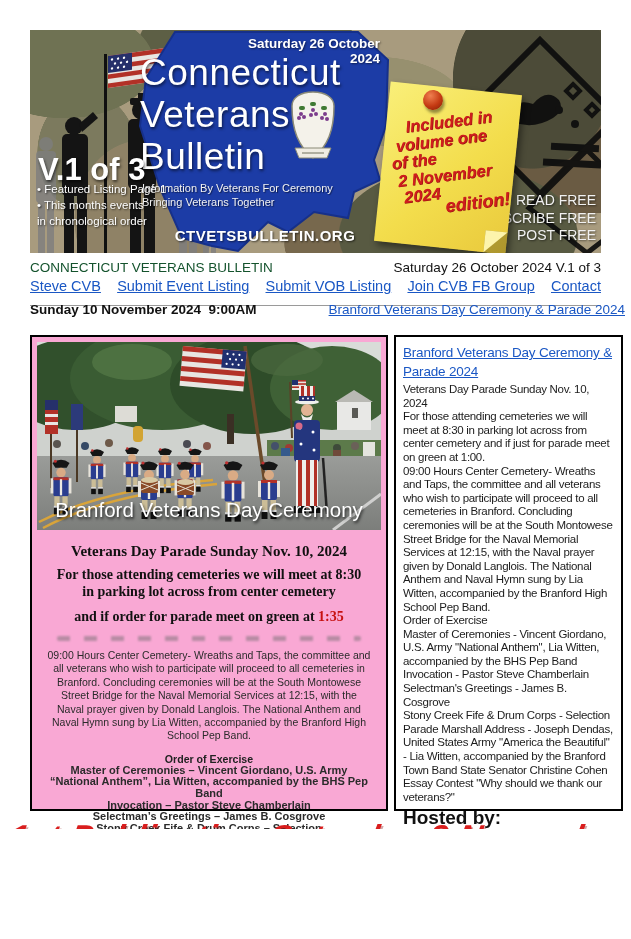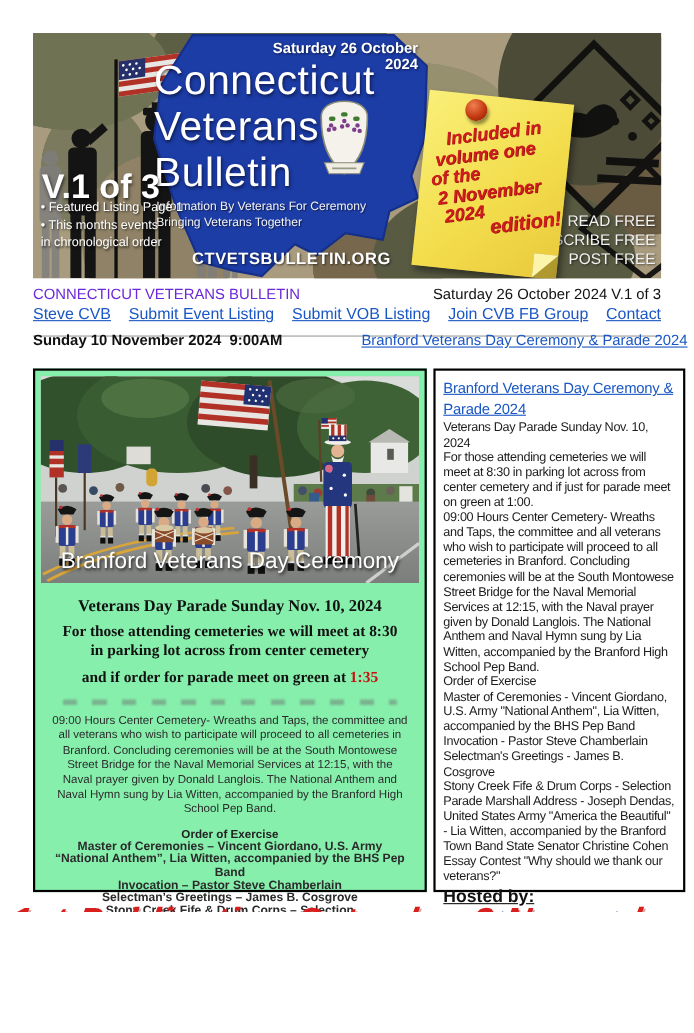--- a/index.html
+++ b/index.html
@@ -49,53 +49,53 @@
     background:radial-gradient(circle at 35% 30%,#f08050,#c43a12 55%,#7d1c05);box-shadow:2px 3px 3px rgba(0,0,0,.4);}
   .sticky-text{position:absolute;left:6px;top:26px;transform:rotate(-13deg);
     color:#cf1d1d;font-weight:bold;font-style:italic;font-size:16.5px;line-height:17.5px;
     text-shadow:.5px .5px 0 #8f1010;}
   .sticky-text .l1{padding-left:22px;} .sticky-text .l2{padding-left:10px;}
   .sticky-text .l3{padding-left:4px;}  .sticky-text .l4{padding-left:8px;}
   .sticky-text .l5{padding-left:12px;} .sticky-text .l6{padding-left:52px;margin-top:-4px;font-size:18px;}
 
   
   .mast-row{left:30px;top:260px;width:571px;display:flex;justify-content:space-between;align-items:baseline;}
-  .mast-name{color:#6d28d9;font-size:13.5px;}
+  .mast-name{color:#14532d;font-size:13.5px;}
   .mast-issue{color:#111;font-size:13.5px;}
   .nav-row{left:30px;top:278px;width:571px;display:flex;justify-content:space-between;}
   a.lnk{color:#1a57c4;text-decoration:underline;cursor:pointer;}
   .nav-row a{font-size:14.5px;}
   .hr{height:1px;background:#9a9a9a;}
   .hr1{left:30px;top:305px;width:571px;}
   .event-row{left:30px;top:302px;width:595px;display:flex;justify-content:space-between;align-items:baseline;}
   .event-date{font-weight:bold;font-size:13.5px;white-space:pre;}
   .event-link{font-size:13.5px;}
 
   
-  .flyer-box{left:30px;top:335px;width:358px;height:476px;border:2px solid #000;background:#86efac;box-sizing:border-box;}
+  .flyer-box{left:30px;top:335px;width:358px;height:476px;border:2px solid #000;background:#f9a8d4;box-sizing:border-box;}
   .photo-wrap{position:absolute;left:5px;top:5px;width:344px;height:188px;overflow:hidden;background:#cfd2ce;}
   .photo-caption{position:absolute;left:0;right:0;bottom:8px;text-align:center;color:#fff;
     font-size:20.5px;font-weight:500;text-shadow:1px 2px 3px rgba(0,0,0,.8);}
   .flyer-text{position:absolute;left:4px;right:4px;top:198px;text-align:center;}
   .f-head{font-family:"Liberation Serif",serif;font-weight:bold;font-size:15px;margin-top:8px;}
   .f-meet{font-family:"Liberation Serif",serif;font-weight:bold;font-size:14px;line-height:17px;margin-top:6px;padding:0 14px;}
   .f-parade{font-family:"Liberation Serif",serif;font-weight:bold;font-size:14px;margin-top:9px;}
   .f-time{color:#c71010;}
   .ghost{margin:11px auto 0;width:88%;height:5px;border-radius:2px;opacity:.45;filter:blur(1px);
     background:repeating-linear-gradient(90deg,#6a6a6a 0 13px,transparent 13px 27px);}
   .f-para{font-size:10.5px;line-height:13.4px;color:#2b2b2b;margin:8px auto 0;width:94%;}
   .f-order-title{font-size:10.6px;font-weight:bold;margin-top:10px;color:#222;}
   .f-order{font-size:11px;line-height:11.6px;color:#2b2b2b;font-weight:bold;}
 
   
   .detail-box{left:394px;top:335px;width:229px;height:476px;border:2px solid #000;background:#fff;
     box-sizing:border-box;padding:6px 7px;}
   .d-title{font-size:13.5px;line-height:19px;letter-spacing:-.2px;display:inline-block;}
   .d-body{font-size:11.5px;line-height:13.6px;letter-spacing:-.3px;color:#1c1c1c;white-space:pre-line;margin-top:2px;}
-  .d-label{font-size:16px;font-weight:bold;margin-top:3px;text-decoration:underline;}
+  .d-label{font-size:19px;font-weight:bold;margin-top:3px;}
   .d-hosted a{font-size:14.5px;line-height:20px;}
   .d-loc{font-size:14.5px;}
 
   
   .pub1{left:0;top:818px;width:631px;text-align:center;color:#d91e1e;font-size:33px;font-weight:bold;
     font-style:italic;transform:skewX(-10deg);letter-spacing:1px;text-shadow:2px 2px 0 rgba(130,8,8,.35);}
   .pub2{left:0;top:851px;width:631px;text-align:center;color:#d91e1e;font-size:36px;font-weight:bold;
     font-style:italic;transform:skewX(-10deg);letter-spacing:1px;text-shadow:2px 2px 0 rgba(130,8,8,.35);}
   .hr2{left:30px;top:892px;width:571px;}
   .footer-tag{left:0;top:897px;width:631px;text-align:center;color:#1d4a75;font-weight:bold;font-size:15px;}

